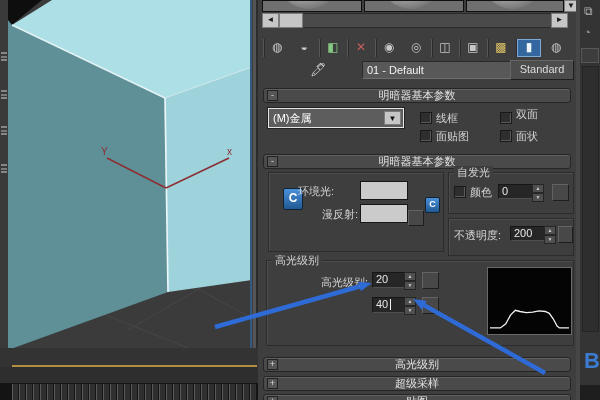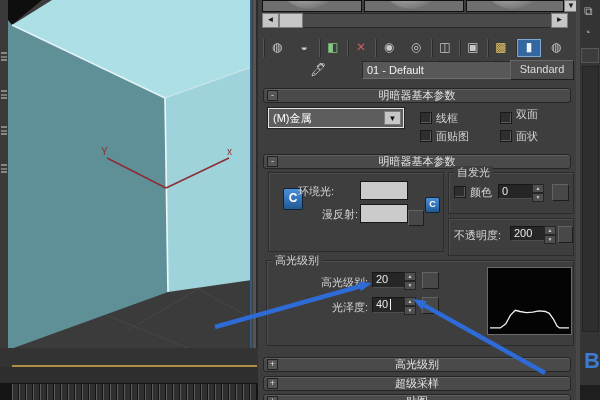--- a/index.html
+++ b/index.html
@@ -237,21 +237,20 @@
 
     <div class="abs group" style="left:8px;top:260px;width:306px;height:84px"></div>
     <div class="abs gtitle" style="left:14px;top:254px">高光级别</div>
     <div class="abs lbl" style="left:36px;top:275px;width:74px;text-align:right">高光级别:</div>
     <div class="abs field" style="left:114px;top:272px;width:26px;height:14px"><span>20</span></div>
     <div class="abs spincol" style="left:146px;top:272px">
       <div class="spin">▲</div>
       <div class="spin">▼</div>
     </div>
     <div class="abs mapbtn" style="left:164px;top:272px;width:15px;height:15px"></div>
-    <div class="abs lbl" style="left:36px;top:300px;width:74px;text-align:right">光泽度:</div>
     <div class="abs field" style="left:114px;top:297px;width:26px;height:14px"><span>40</span><div class="caret" style="left:17px;top:1px"></div></div>
     <div class="abs spincol" style="left:146px;top:297px">
       <div class="spin">▲</div>
       <div class="spin">▼</div>
     </div>
     <div class="abs mapbtn" style="left:164px;top:297px;width:15px;height:15px"></div>
 
     <div class="abs" style="left:229px;top:267px;width:83px;height:66px;background:#040404;border:1px solid #6a6a6a">
       <svg width="83" height="66" viewBox="0 0 83 66">
         <polyline fill="none" stroke="#f2f2f2" stroke-width="1.3" points="2.0,59.9 12.3,59.9 17.8,55.7 22.5,47.1 27.3,42.3 32.0,43.5 38.3,44.7 44.7,44.1 51.0,42.9 57.3,43.5 61.3,45.3 65.2,50.8 69.1,58.1 71.5,59.9 81.0,59.9"></polyline>

